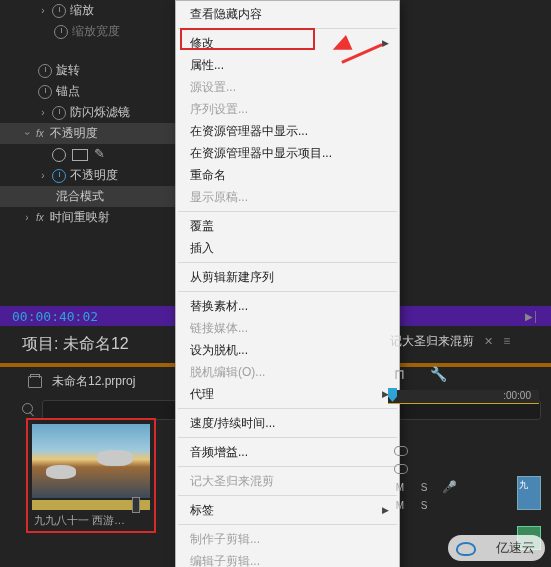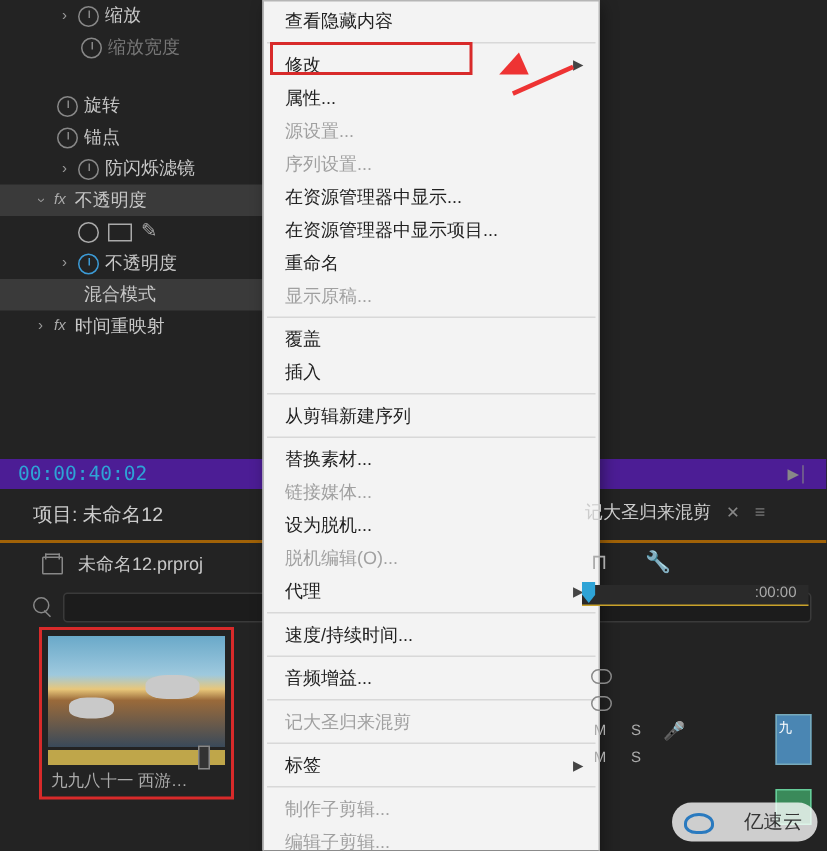--- a/index.html
+++ b/index.html
@@ -24,21 +24,21 @@
   .sm-pen { width: 14px; height: 14px; position: relative; }
   .sm-pen::before { content: "✎"; color: #aaa; font-size: 13px; position: absolute; top: -2px; }
 
   
   .timecode-bar { position: absolute; left: 0; top: 306px; width: 551px; height: 20px; background: #4c1d95; display: flex; align-items: center; justify-content: space-between; padding: 0 12px; }
   .timecode { color: #2ea3d6; font-family: monospace; font-size: 13px; }
   .play-ind { color: #888; font-size: 10px; }
 
   
   .project-panel { position: absolute; left: 0; top: 326px; width: 551px; }
-  .proj-title { padding: 8px 0 8px 22px; color: #ccc; font-size: 13px; border-bottom: 2px solid #a16207; }
+  .proj-title { padding: 8px 0 8px 22px; color: #ccc; font-size: 16px; border-bottom: 4px solid #a16207; }
   .proj-file { display: flex; align-items: center; gap: 10px; padding: 6px 0 6px 28px; }
   .bin-icon { width: 14px; height: 12px; border: 1px solid #888; border-radius: 1px; position: relative; }
   .bin-icon::before { content: ""; position: absolute; top: -3px; left: 1px; width: 8px; height: 3px; border: 1px solid #888; border-bottom: none; }
   .search-row { display: flex; align-items: center; gap: 6px; padding: 4px 10px 8px 22px; }
   .mag { width: 14px; height: 14px; position: relative; }
   .mag::before { content: ""; position: absolute; width: 9px; height: 9px; border: 1.3px solid #888; border-radius: 50%; }
   .mag::after { content: ""; position: absolute; width: 1.3px; height: 6px; background: #888; transform: rotate(-45deg); left: 9px; top: 8px; }
   .search-box { flex: 1; height: 20px; background: #1c1c1c; border: 1px solid #3a3a3a; border-radius: 3px; }
 
   

